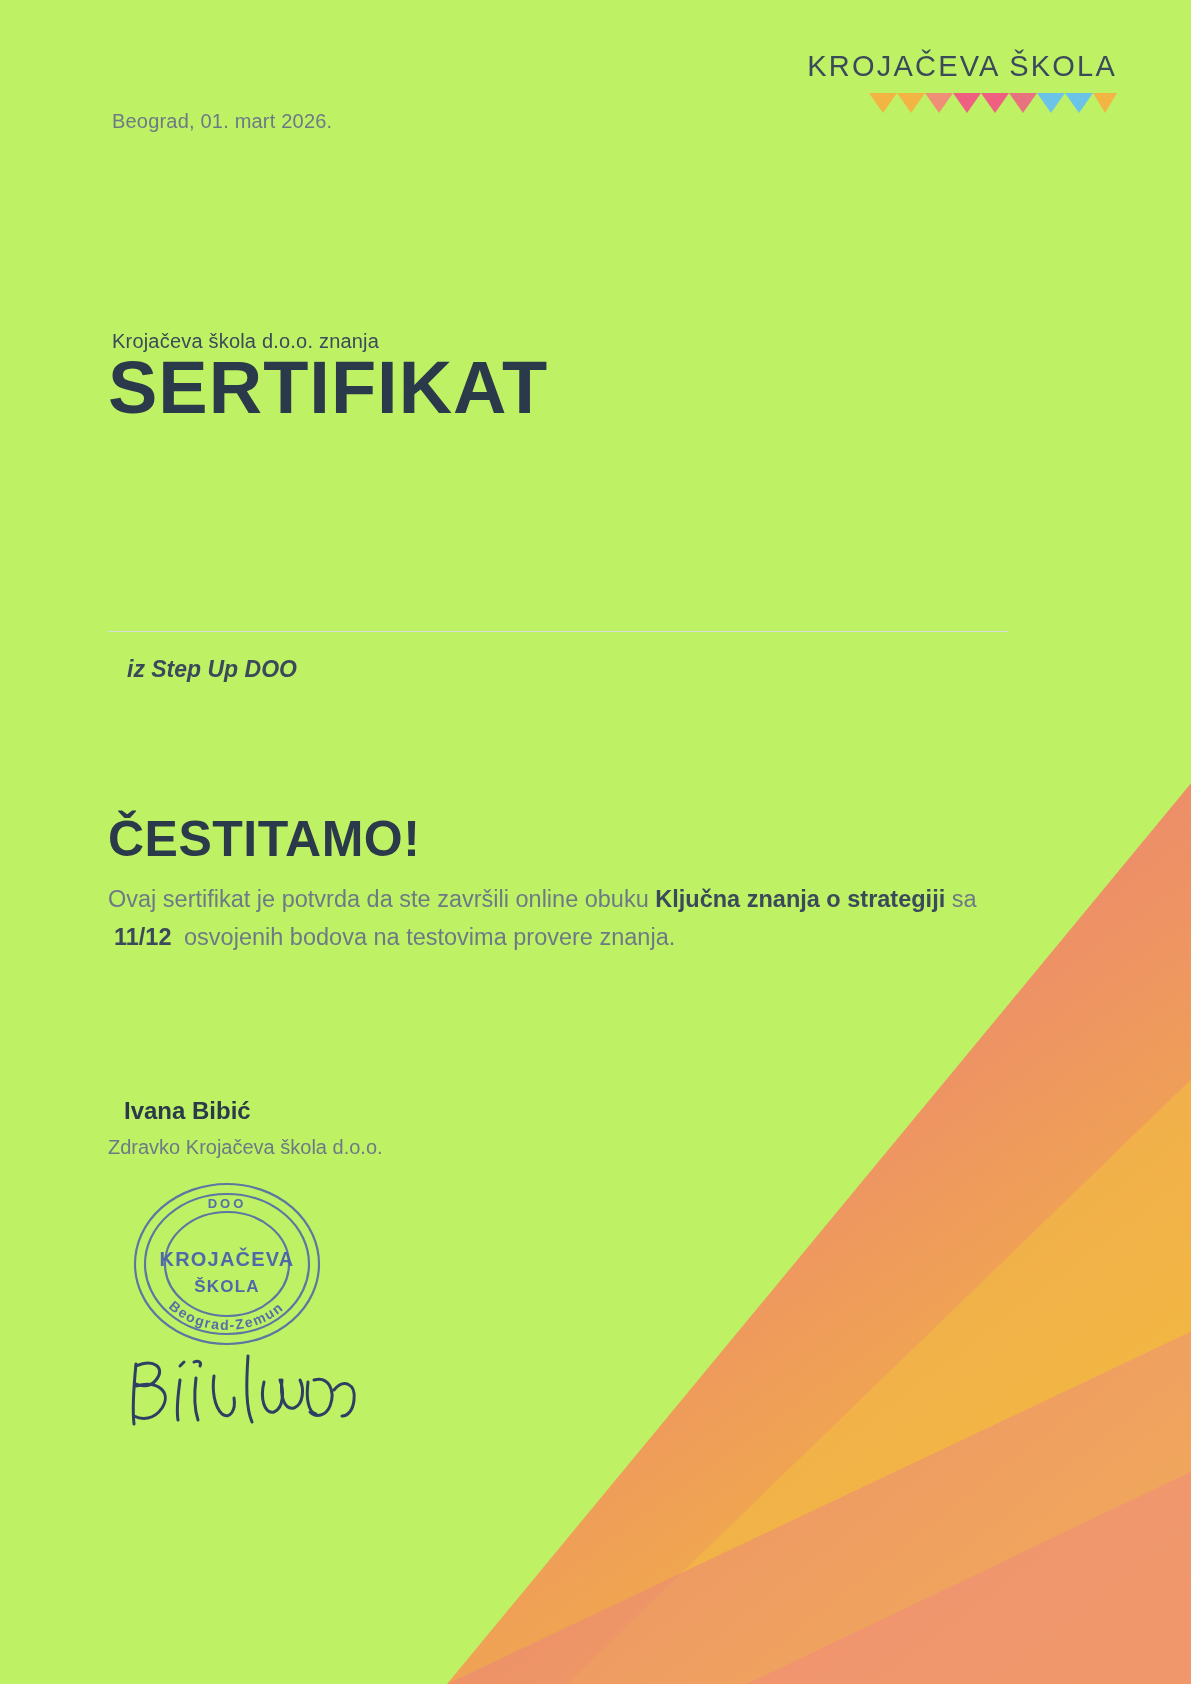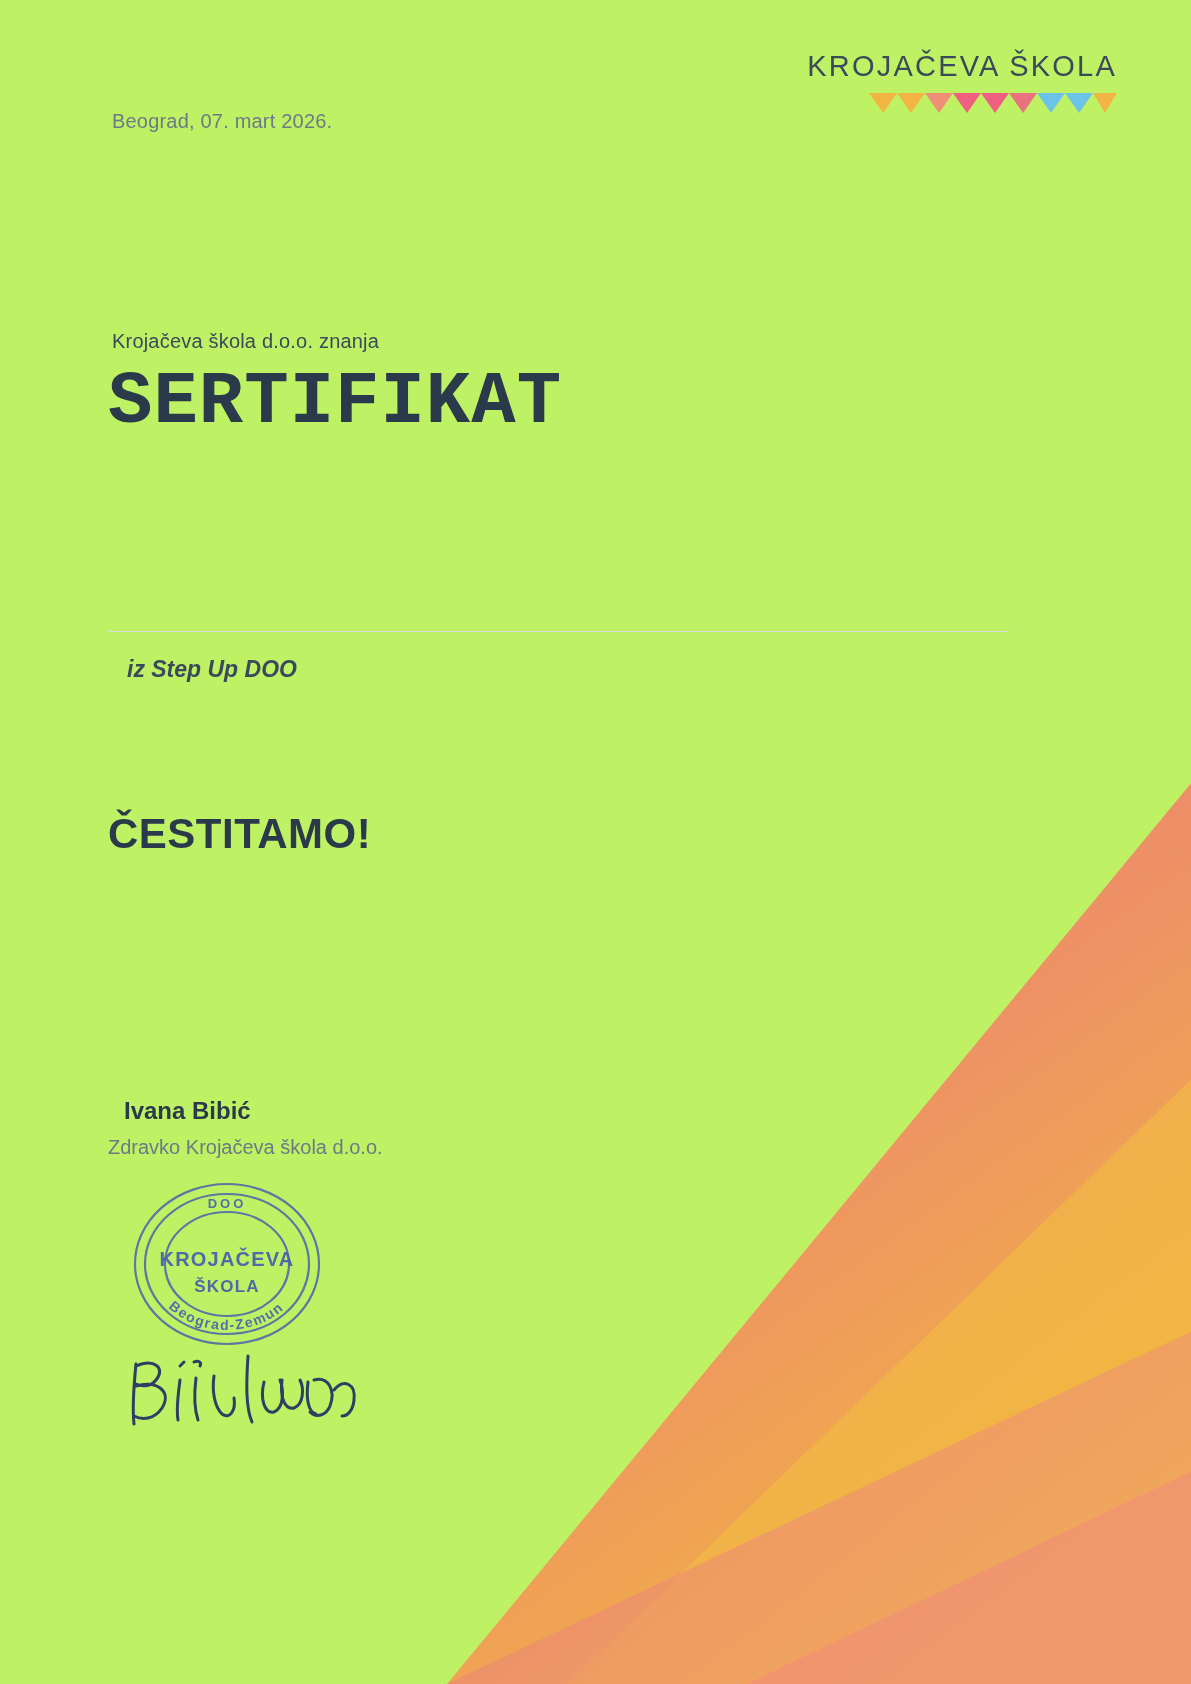--- a/index.html
+++ b/index.html
@@ -66,27 +66,26 @@
     position: absolute;
     left: 112px;
     top: 330px;
     font-size: 20px;
     color: #3b4a5a;
     letter-spacing: 0.2px;
   }
   .cert-title {
     position: absolute;
     left: 108px;
-    top: 362px;
+    top: 347px;
     font-size: 74px;
     font-weight: bold;
     color: #2b3a4a;
     letter-spacing: 1px;
     line-height: 1.1;
-    font-family: Liberation Mono, monospace;
   }
 
   
   .recipient-name {
     position: absolute;
     left: 112px;
     top: 562px;
     font-size: 52px;
     font-style: italic;
     font-family: "DejaVu Serif", serif;
@@ -111,21 +110,21 @@
     font-weight: bold;
     color: #3b4a5a;
     margin-left: 15px;
   }
 
   
   .congrats {
     position: absolute;
     left: 108px;
     top: 810px;
-    font-size: 42px;
+    font-size: 50px;
     font-weight: bold;
     color: #2b3a4a;
     letter-spacing: 0.5px;
   }
   .body-text {
     position: absolute;
     left: 108px;
     top: 880px;
     width: 870px;
     font-size: 23.5px;
@@ -212,29 +211,32 @@
         <polygon points="84,0 112,0 98,20" fill="#ef5f7f"></polygon>
         <polygon points="112,0 140,0 126,20" fill="#ef5f7f"></polygon>
         <polygon points="140,0 168,0 154,20" fill="#e8737f"></polygon>
         <polygon points="168,0 196,0 182,20" fill="#6cc3e8"></polygon>
         <polygon points="196,0 224,0 210,20" fill="#6cc3e8"></polygon>
         <polygon points="224,0 248,0 236,20" fill="#f2b544"></polygon>
       </svg>
     </div>
   </div>
 
-  <div class="date-line">Beograd, 07. mart 2026.</div>
+  <div class="date-line">Beograd, 01. mart 2026.</div>
 
   <div class="issuer">Krojačeva škola d.o.o. znanja</div>
   <div class="cert-title">SERTIFIKAT</div>
 
   <div class="recipient-rule"></div>
   <div class="recipient-org">iz Step Up DOO</div>
 
   <div class="congrats">ČESTITAMO!</div>
+  <div class="body-text">
+    <span>Ovaj sertifikat je potvrda da ste završili online obuku </span><b>Ključna znanja o strategiji</b><span> sa </span><span class="score">11/12</span><span> osvojenih bodova na testovima provere znanja.</span>
+  </div>
 
   <div class="sig-name">Ivana Bibić</div>
   <div class="sig-role">Zdravko Krojačeva škola d.o.o.</div>
 
   <div class="stamp">
     <svg width="198" height="172" viewBox="0 0 198 172" xmlns="http://www.w3.org/2000/svg">
       <g fill="none" stroke="#4a62ad" stroke-width="2.2" opacity="0.85">
         <ellipse cx="99" cy="86" rx="92" ry="80"></ellipse>
         <ellipse cx="99" cy="86" rx="82" ry="70"></ellipse>
         <ellipse cx="99" cy="86" rx="62" ry="52"></ellipse>

